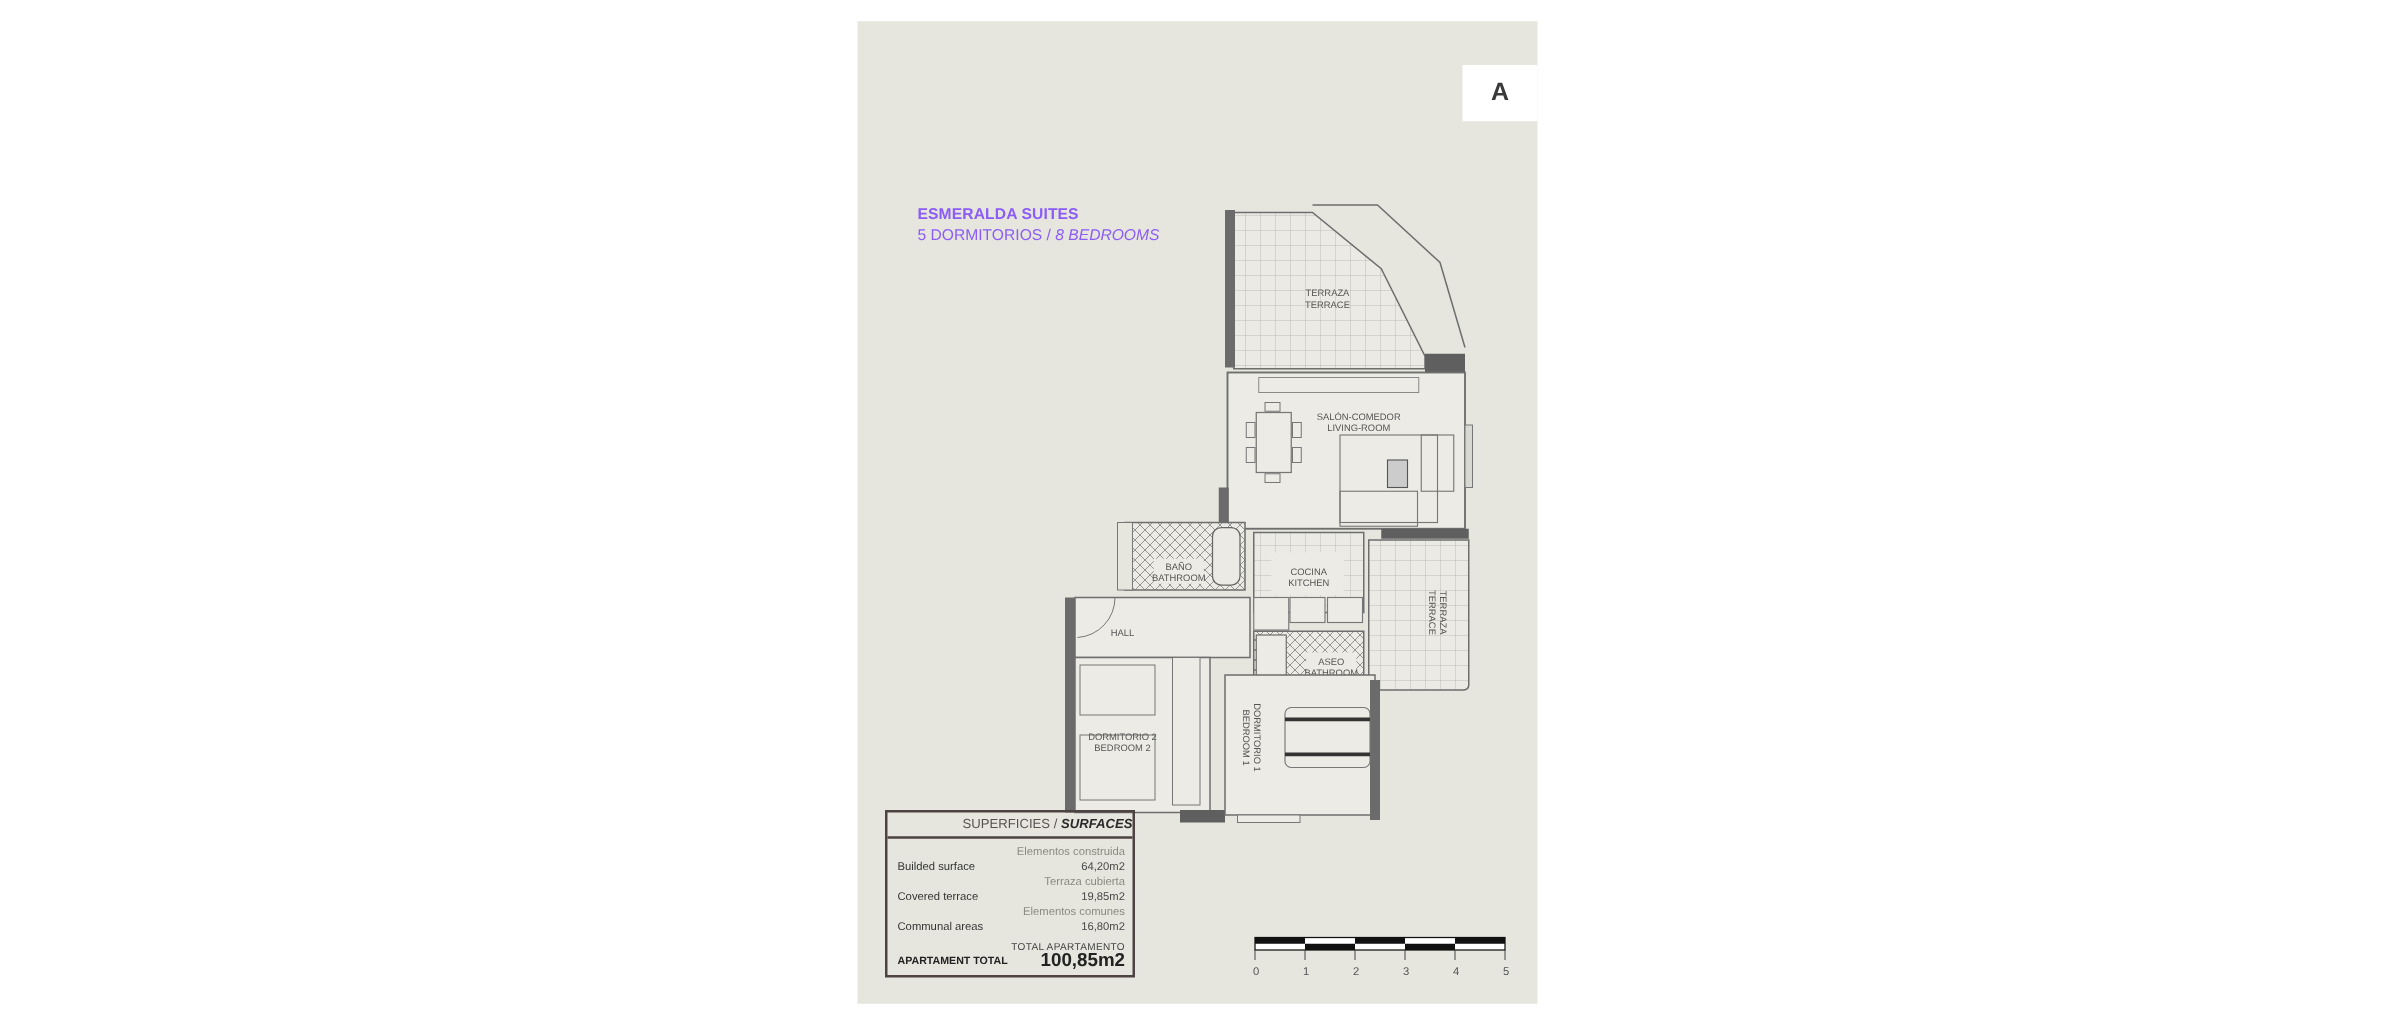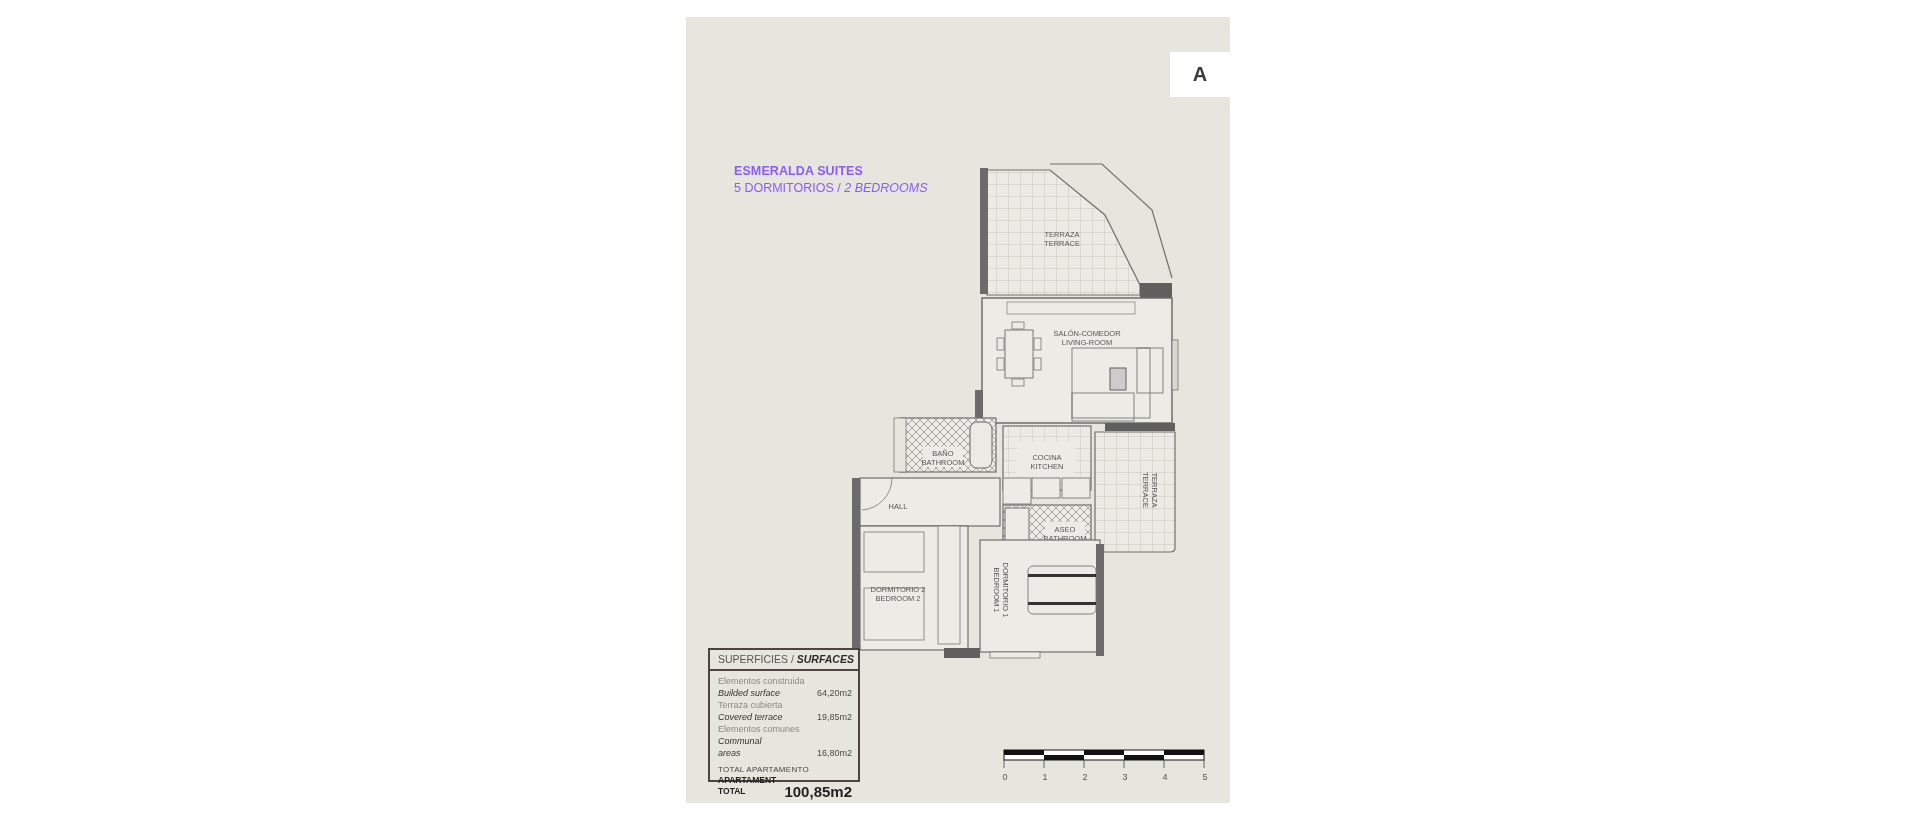--- a/index.html
+++ b/index.html
@@ -4,46 +4,46 @@
 <style>
   html,body{margin:0;padding:0;}
   body{width:1920px;height:820px;background:#ffffff;position:relative;overflow:hidden;font-family:"Liberation Sans",sans-serif;}
   .panel{position:absolute;left:686px;top:17px;width:544px;height:786px;background:#e6e6de;}
   .tab{position:absolute;left:1170px;top:52px;width:60px;height:45px;background:#ffffff;display:flex;align-items:center;justify-content:center;font-size:20px;font-weight:bold;color:#3a3a3a;}
   .title{position:absolute;left:734px;top:163px;color:#8b5cf6;}
   .title .t1{font-size:12.5px;font-weight:bold;letter-spacing:0.1px;line-height:17px;}
   .title .t2{font-size:12.5px;line-height:17px;}
   .title .t2 i{font-style:italic;}
   .plan{position:absolute;left:840px;top:160px;width:380px;height:500px;}
-  .surf{position:absolute;left:708px;top:648px;width:152px;height:134px;border:2px solid #4e4242;box-sizing:border-box;color:#4a4a4a;}
+  .surf{position:absolute;left:708px;top:648px;width:200px;height:134px;border:2px solid #4e4242;box-sizing:border-box;color:#4a4a4a;text-align:right;}
   .surf .hd{height:19px;border-bottom:2px solid #4e4242;font-size:10.5px;line-height:19px;padding-left:8px;color:#5a5252;}
   .surf .hd b{font-style:italic;color:#2a2a2a;}
   .surf .rows{padding:4px 6px 0 8px;}
   .surf .row{display:flex;justify-content:space-between;align-items:flex-end;}
   .surf .es{font-size:9px;color:#8a8a84;line-height:12px;}
-  .surf .en{font-size:9px;font-style:italic;color:#333;line-height:12px;}
+  .surf .en{font-size:9px;color:#333;line-height:12px;}
   .surf .val{font-size:9px;color:#4a4a4a;line-height:12px;margin-left:32px;}
   .surf .tot1{font-size:8px;color:#444;letter-spacing:0.3px;line-height:11px;margin-top:5px;}
   .surf .tot2{font-size:8.5px;font-weight:bold;color:#222;line-height:11px;}
   .surf .totv{font-size:15px;font-weight:bold;color:#222;line-height:11px;}
   .scale{position:absolute;left:1002px;top:746px;width:210px;height:40px;}
   .lbl{font-family:"Liberation Sans",sans-serif;fill:#555;font-size:7.5px;text-anchor:middle;}
 </style>
 </head>
 <body>
 
 <div class="panel"></div>
 
 <div class="tab">
     <span>A</span>
   </div>
 
 <div class="title">
   <div class="t1">ESMERALDA SUITES</div>
-  <div class="t2"><span>5 DORMITORIOS / </span><i>2 BEDROOMS</i></div>
+  <div class="t2"><span>5 DORMITORIOS / </span><i>8 BEDROOMS</i></div>
 </div>
 
 <svg class="plan" viewBox="0 0 380 500" xmlns="http://www.w3.org/2000/svg">
   <defs>
     <pattern id="tiles" width="12" height="12" patternUnits="userSpaceOnUse">
       <rect width="12" height="12" fill="#eceae4"></rect>
       <path d="M0 0 H12 M0 0 V12" stroke="#b9b7b0" stroke-width="0.7"></path>
     </pattern>
     <pattern id="diamond" width="8" height="8" patternUnits="userSpaceOnUse">
       <rect width="8" height="8" fill="#ecebe5"></rect>

